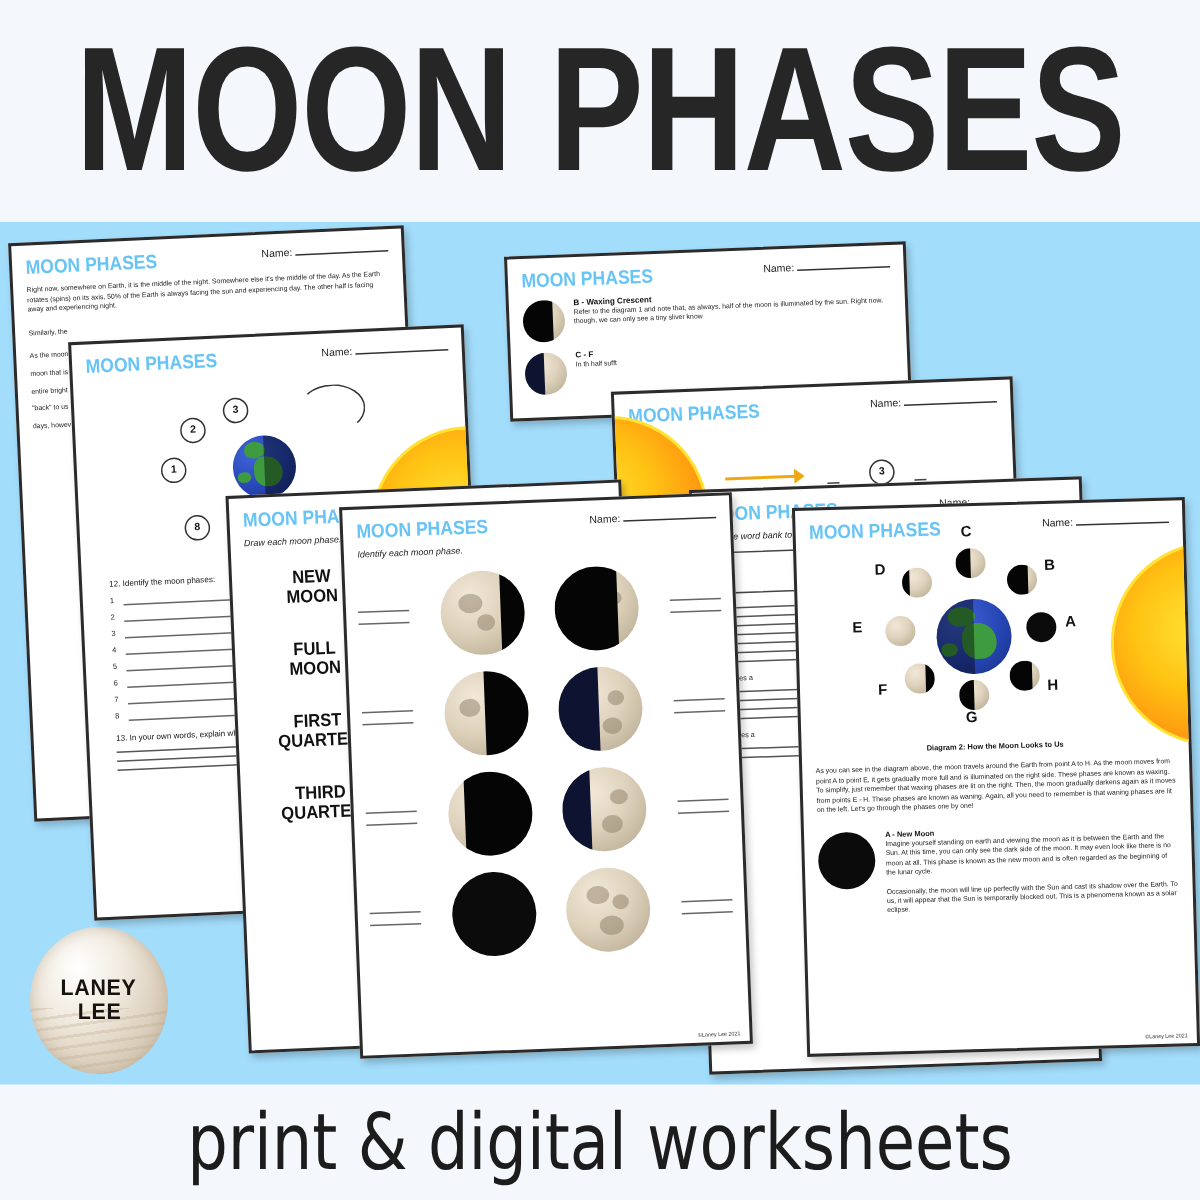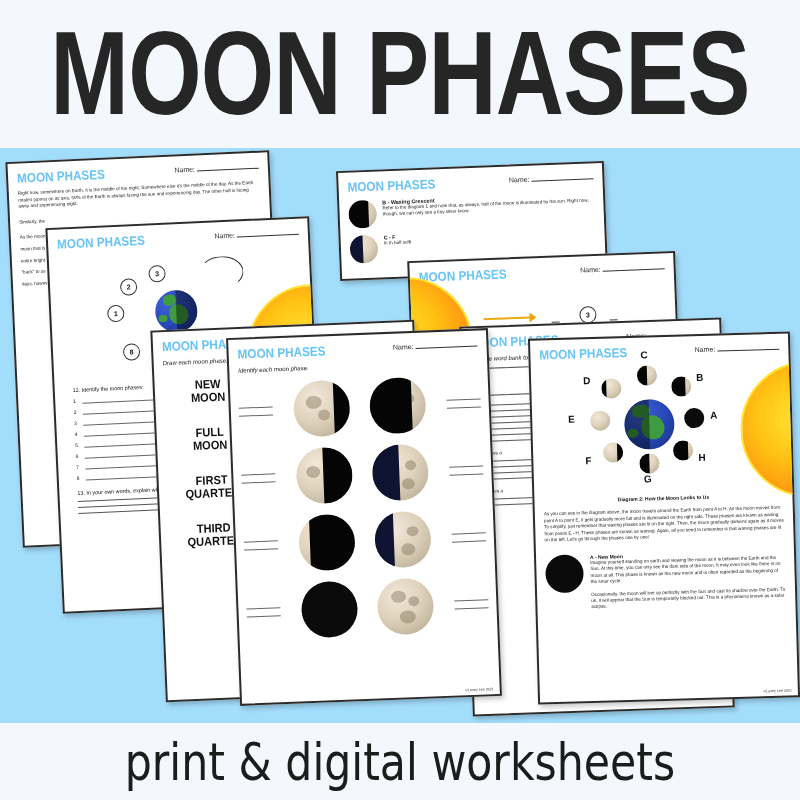--- a/index.html
+++ b/index.html
@@ -439,14 +439,18 @@
       <div style="flex:1;">
         <div style="font-size:5px;font-weight:bold;color:#111;">A - New Moon</div>
         <div style="font-size:4.6px;line-height:6.4px;color:#1a1a1a;">Imagine yourself standing on earth and viewing the moon as it is between the Earth and the Sun. At this time, you can only see the dark side of the moon. It may even look like there is no moon at all. This phase is known as the new moon and is often regarded as the beginning of the lunar cycle.</div>
         <div style="font-size:4.6px;line-height:6.4px;color:#1a1a1a;margin-top:6px;">Occasionally, the moon will line up perfectly with the Sun and cast its shadow over the Earth. To us, it will appear that the Sun is temporarily blocked out. This is a phenomena known as a solar eclipse.</div>
       </div>
     </div>
 
     <div class="copy">©Laney Lee 2021</div>
   </div>
 
+  <div class="logo">
+    <div class="logo-txt">LANEY</div>
+    <div class="logo-txt">LEE</div>
+  </div>
 
 </div>
 
 </body></html>

